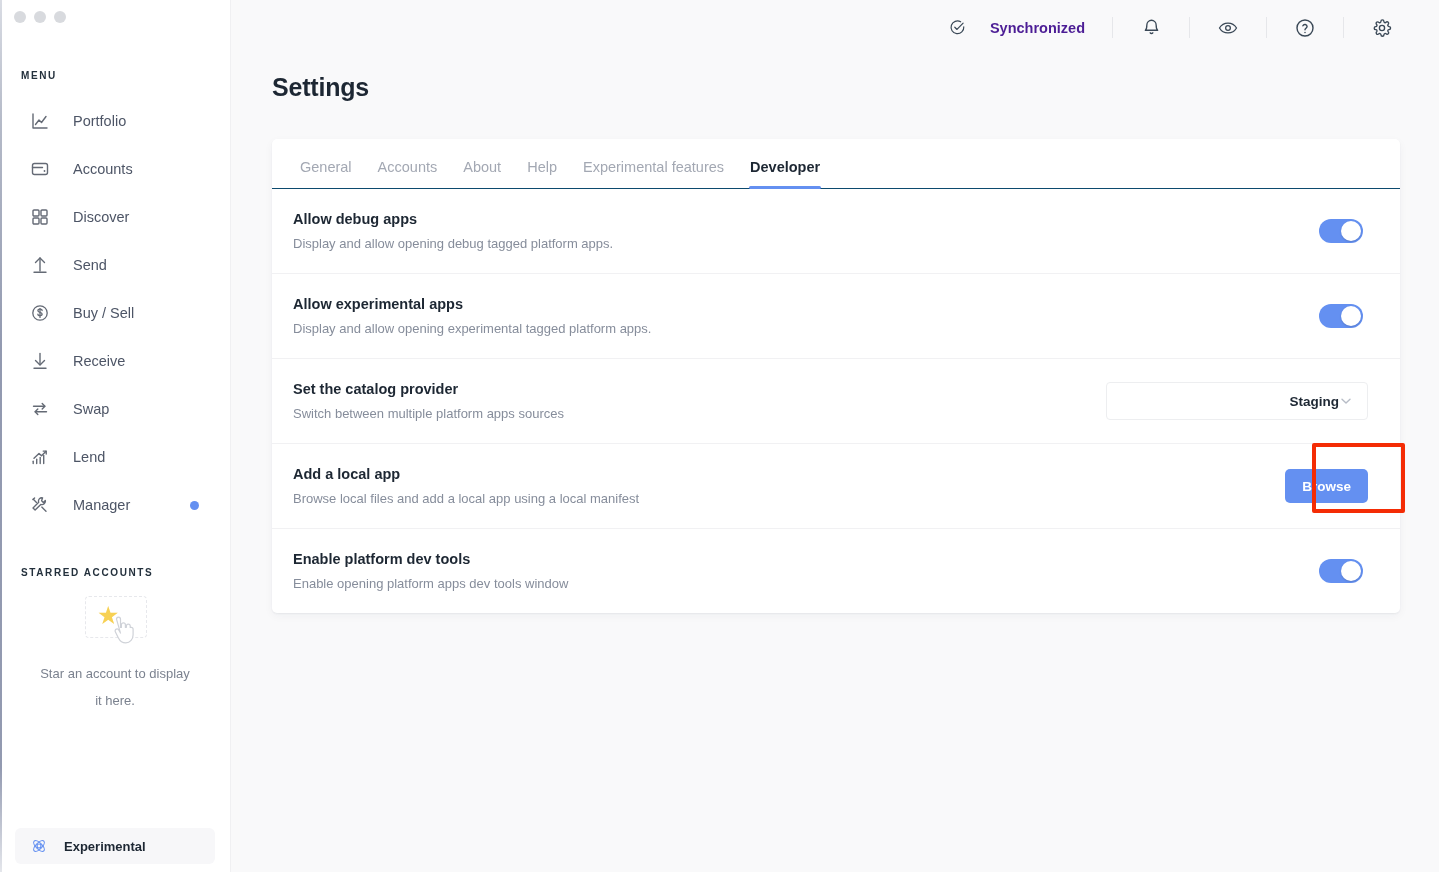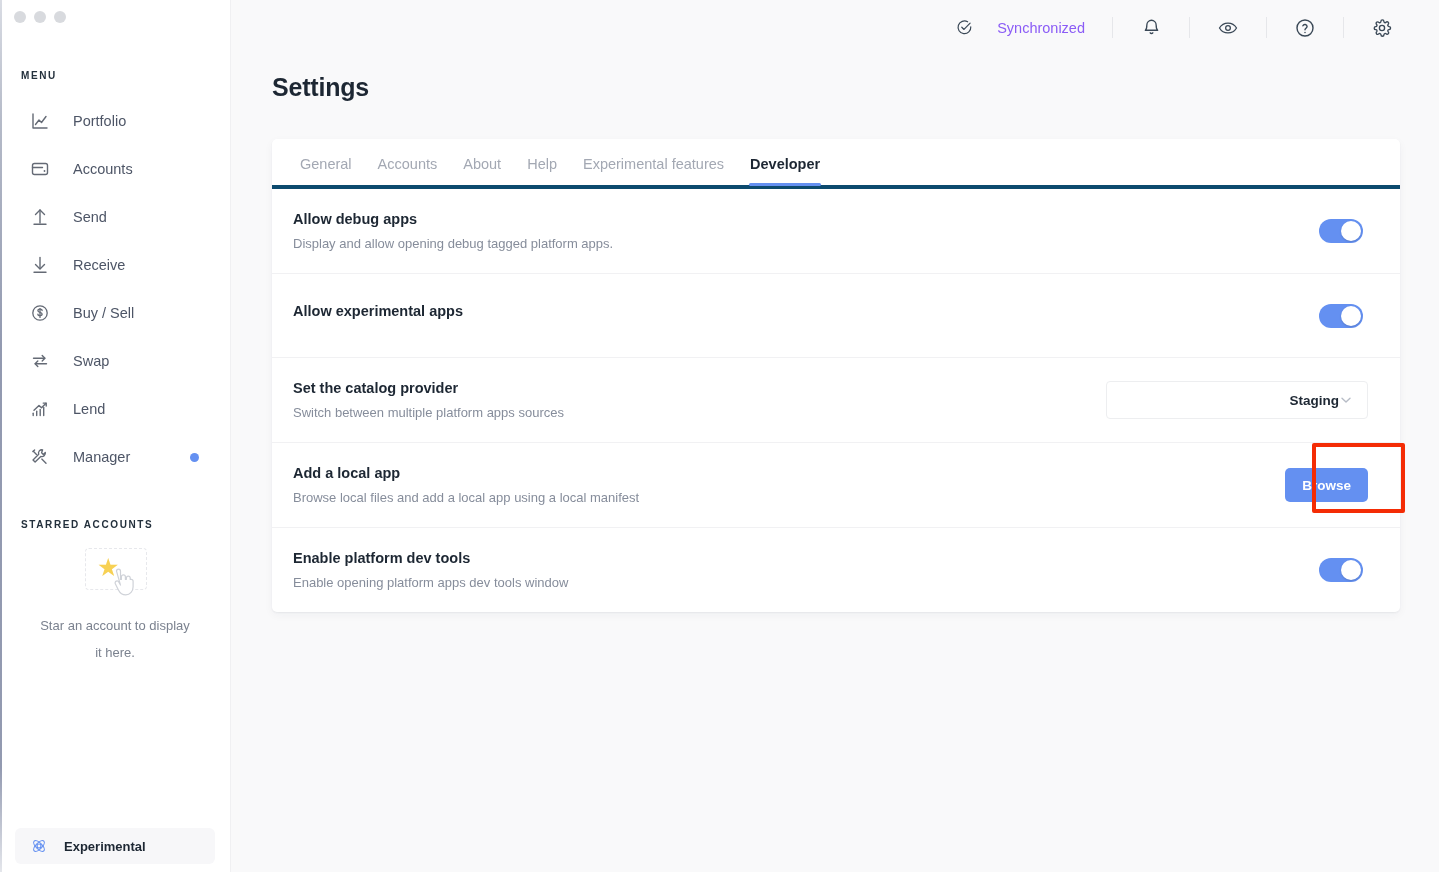--- a/index.html
+++ b/index.html
@@ -167,23 +167,23 @@
     display: flex;
     align-items: center;
     justify-content: flex-end;
     padding-right: 46px;
     gap: 0px;
   }
   .sync {
     display: flex;
     align-items: center;
     gap: 24px;
-    color: #8b5cf6;
+    color: #4c1d95;
     font-size: 14.5px;
-    font-weight: normal;
+    font-weight: bold;
     cursor: pointer;
   }
   .sync .ico { display: flex; color: #3a4856; }
   .tb-sep {
     width: 1px; height: 21px;
     background: #e6e7ea;
     margin: 0 27px;
   }
   .tb-icon {
     width: 22px; height: 22px;
@@ -205,21 +205,21 @@
     border-radius: 5px;
     box-shadow: 0 1px 2px rgba(30,40,60,0.06), 0 3px 10px rgba(30,40,60,0.045);
     overflow: hidden;
   }
 
   .tabs {
     display: flex;
     align-items: flex-end;
     height: 50px;
     padding: 0 0 0 15px;
-    border-bottom: 4px solid #0c4a6e;
+    border-bottom: 1px solid #0c4a6e;
   }
   .tab {
     position: relative;
     font-size: 14.5px;
     color: #a3a8b3;
     padding: 0 13px 13px 13px;
     cursor: pointer;
     white-space: nowrap;
   }
   .tab.active {
@@ -349,52 +349,63 @@
         <span class="ico">
           <svg width="20" height="20" viewBox="0 0 20 20" fill="none" stroke="currentColor" stroke-width="1.4" stroke-linecap="round" stroke-linejoin="round">
               <rect x="2.5" y="4.5" width="15" height="11" rx="2"></rect>
               <path d="M2.5 8.5h10"></path>
               <circle cx="14.5" cy="12" r="0.9" fill="currentColor" stroke="none"></circle>
             </svg>
         </span>
         <span class="txt">Accounts</span>
       </div>
 
+      <div class="nav-item">
+        <span class="ico">
+          <svg width="20" height="20" viewBox="0 0 20 20" fill="none" stroke="currentColor" stroke-width="1.4">
+              <rect x="3" y="3" width="6" height="6" rx="1"></rect>
+              <rect x="11" y="3" width="6" height="6" rx="1"></rect>
+              <rect x="3" y="11" width="6" height="6" rx="1"></rect>
+              <rect x="11" y="11" width="6" height="6" rx="1"></rect>
+            </svg>
+        </span>
+        <span class="txt">Discover</span>
+      </div>
 
       <div class="nav-item">
         <span class="ico">
           <svg width="20" height="20" viewBox="0 0 20 20" fill="none" stroke="currentColor" stroke-width="1.4" stroke-linecap="round" stroke-linejoin="round">
               <path d="M10 16V3"></path>
               <path d="M5.5 7.5L10 3l4.5 4.5"></path>
               <path d="M4 17.2h12"></path>
             </svg>
         </span>
         <span class="txt">Send</span>
       </div>
 
       <div class="nav-item">
         <span class="ico">
+          <svg width="20" height="20" viewBox="0 0 20 20" fill="none" stroke="currentColor" stroke-width="1.3" stroke-linecap="round" stroke-linejoin="round">
+              <circle cx="10" cy="10" r="7.2"></circle>
+              <path d="M10 5.6v8.8"></path>
+              <path d="M12.1 7.6c0-.9-.95-1.4-2.1-1.4s-2.1.6-2.1 1.6c0 2.1 4.2 1.1 4.2 3.2 0 1-.95 1.6-2.1 1.6s-2.1-.5-2.1-1.4"></path>
+            </svg>
+        </span>
+        <span class="txt">Buy / Sell</span>
+      </div>
+
+      <div class="nav-item">
+        <span class="ico">
           <svg width="20" height="20" viewBox="0 0 20 20" fill="none" stroke="currentColor" stroke-width="1.4" stroke-linecap="round" stroke-linejoin="round">
               <path d="M10 2.5v11"></path>
               <path d="M5.5 9.5L10 14l4.5-4.5"></path>
               <path d="M4 17.2h12"></path>
             </svg>
         </span>
         <span class="txt">Receive</span>
-      </div>
-
-      <div class="nav-item">
-        <span class="ico">
-          <svg width="20" height="20" viewBox="0 0 20 20" fill="none" stroke="currentColor" stroke-width="1.3" stroke-linecap="round" stroke-linejoin="round">
-              <circle cx="10" cy="10" r="7.2"></circle>
-              <path d="M10 5.6v8.8"></path>
-              <path d="M12.1 7.6c0-.9-.95-1.4-2.1-1.4s-2.1.6-2.1 1.6c0 2.1 4.2 1.1 4.2 3.2 0 1-.95 1.6-2.1 1.6s-2.1-.5-2.1-1.4"></path>
-            </svg>
-        </span>
-        <span class="txt">Buy / Sell</span>
       </div>
 
       <div class="nav-item">
         <span class="ico">
           <svg width="20" height="20" viewBox="0 0 20 20" fill="none" stroke="currentColor" stroke-width="1.4" stroke-linecap="round" stroke-linejoin="round">
               <path d="M3.5 7.3h11.2"></path>
               <path d="M12.2 4.6l2.7 2.7-2.7 2.7"></path>
               <path d="M16.5 12.7H5.3"></path>
               <path d="M7.8 15.4l-2.7-2.7 2.7-2.7"></path>
             </svg>
@@ -529,20 +540,21 @@
         <div class="toggle-cell">
           <div class="toggle">
             <span class="knob"></span>
           </div>
         </div>
       </div>
 
       <div class="row">
         <div class="row-text">
           <div class="row-title">Allow experimental apps</div>
+          <div class="row-desc">Display and allow opening experimental tagged platform apps.</div>
         </div>
         <div class="toggle-cell">
           <div class="toggle">
             <span class="knob"></span>
           </div>
         </div>
       </div>
 
       <div class="row">
         <div class="row-text">

